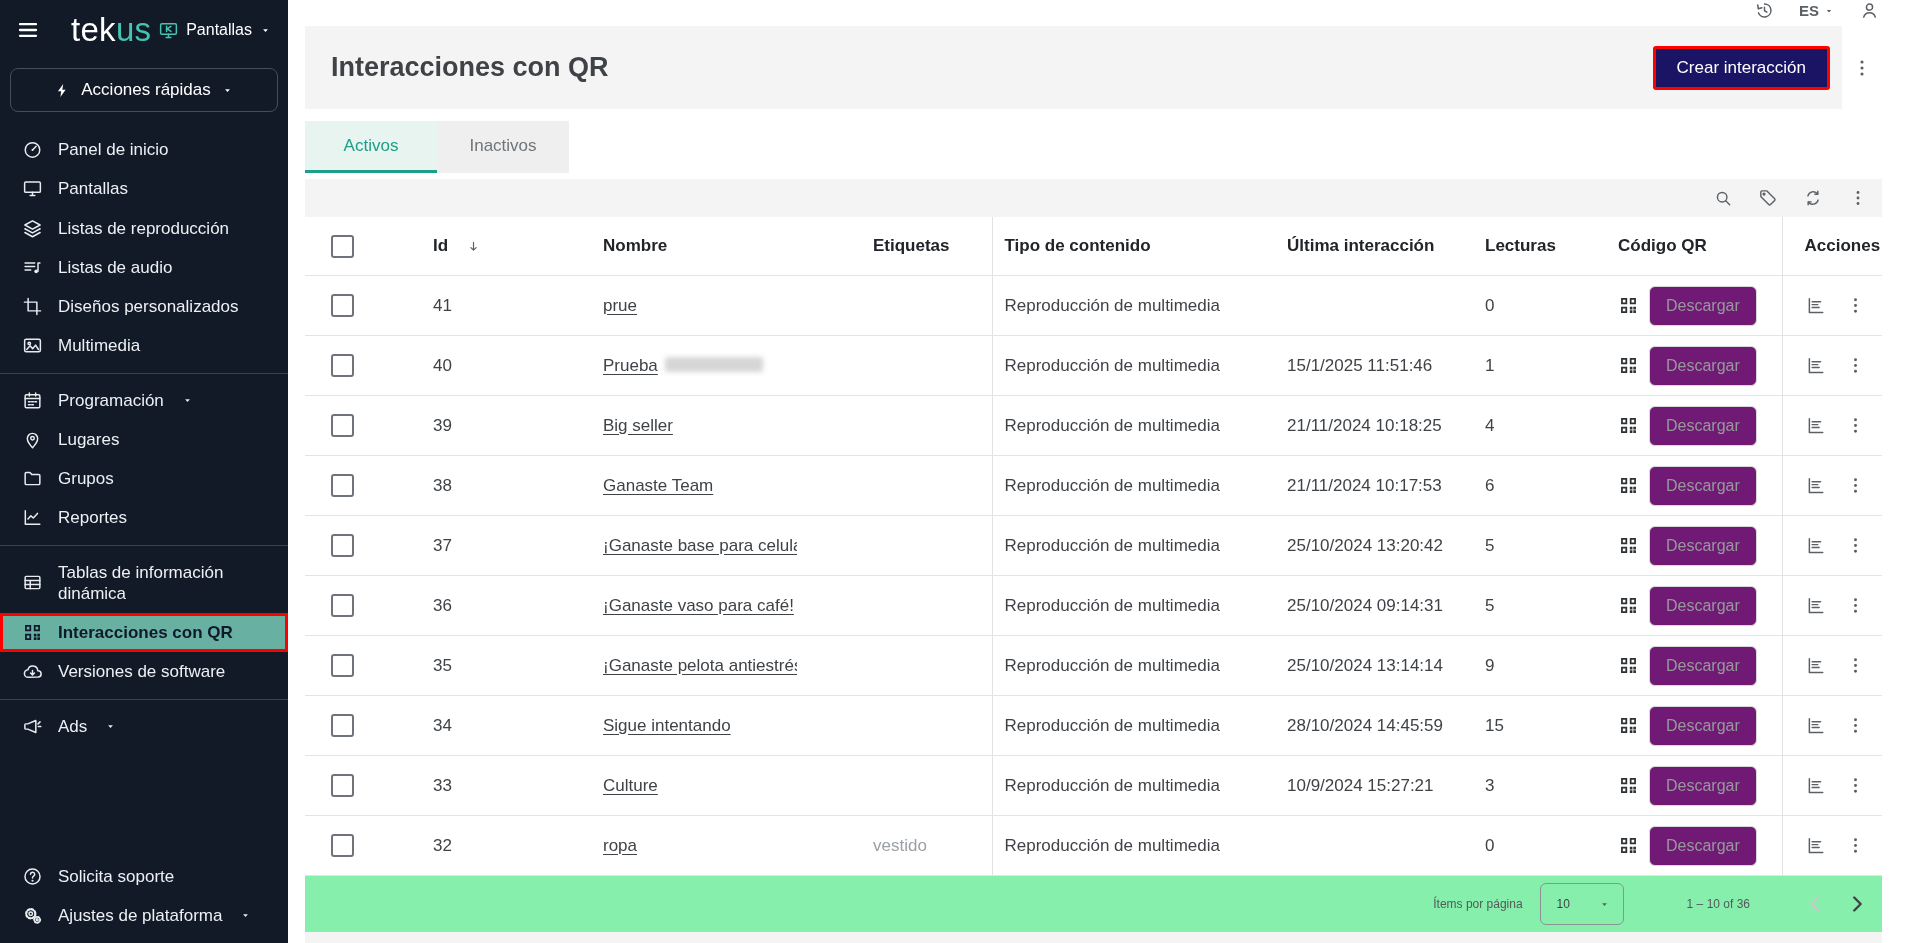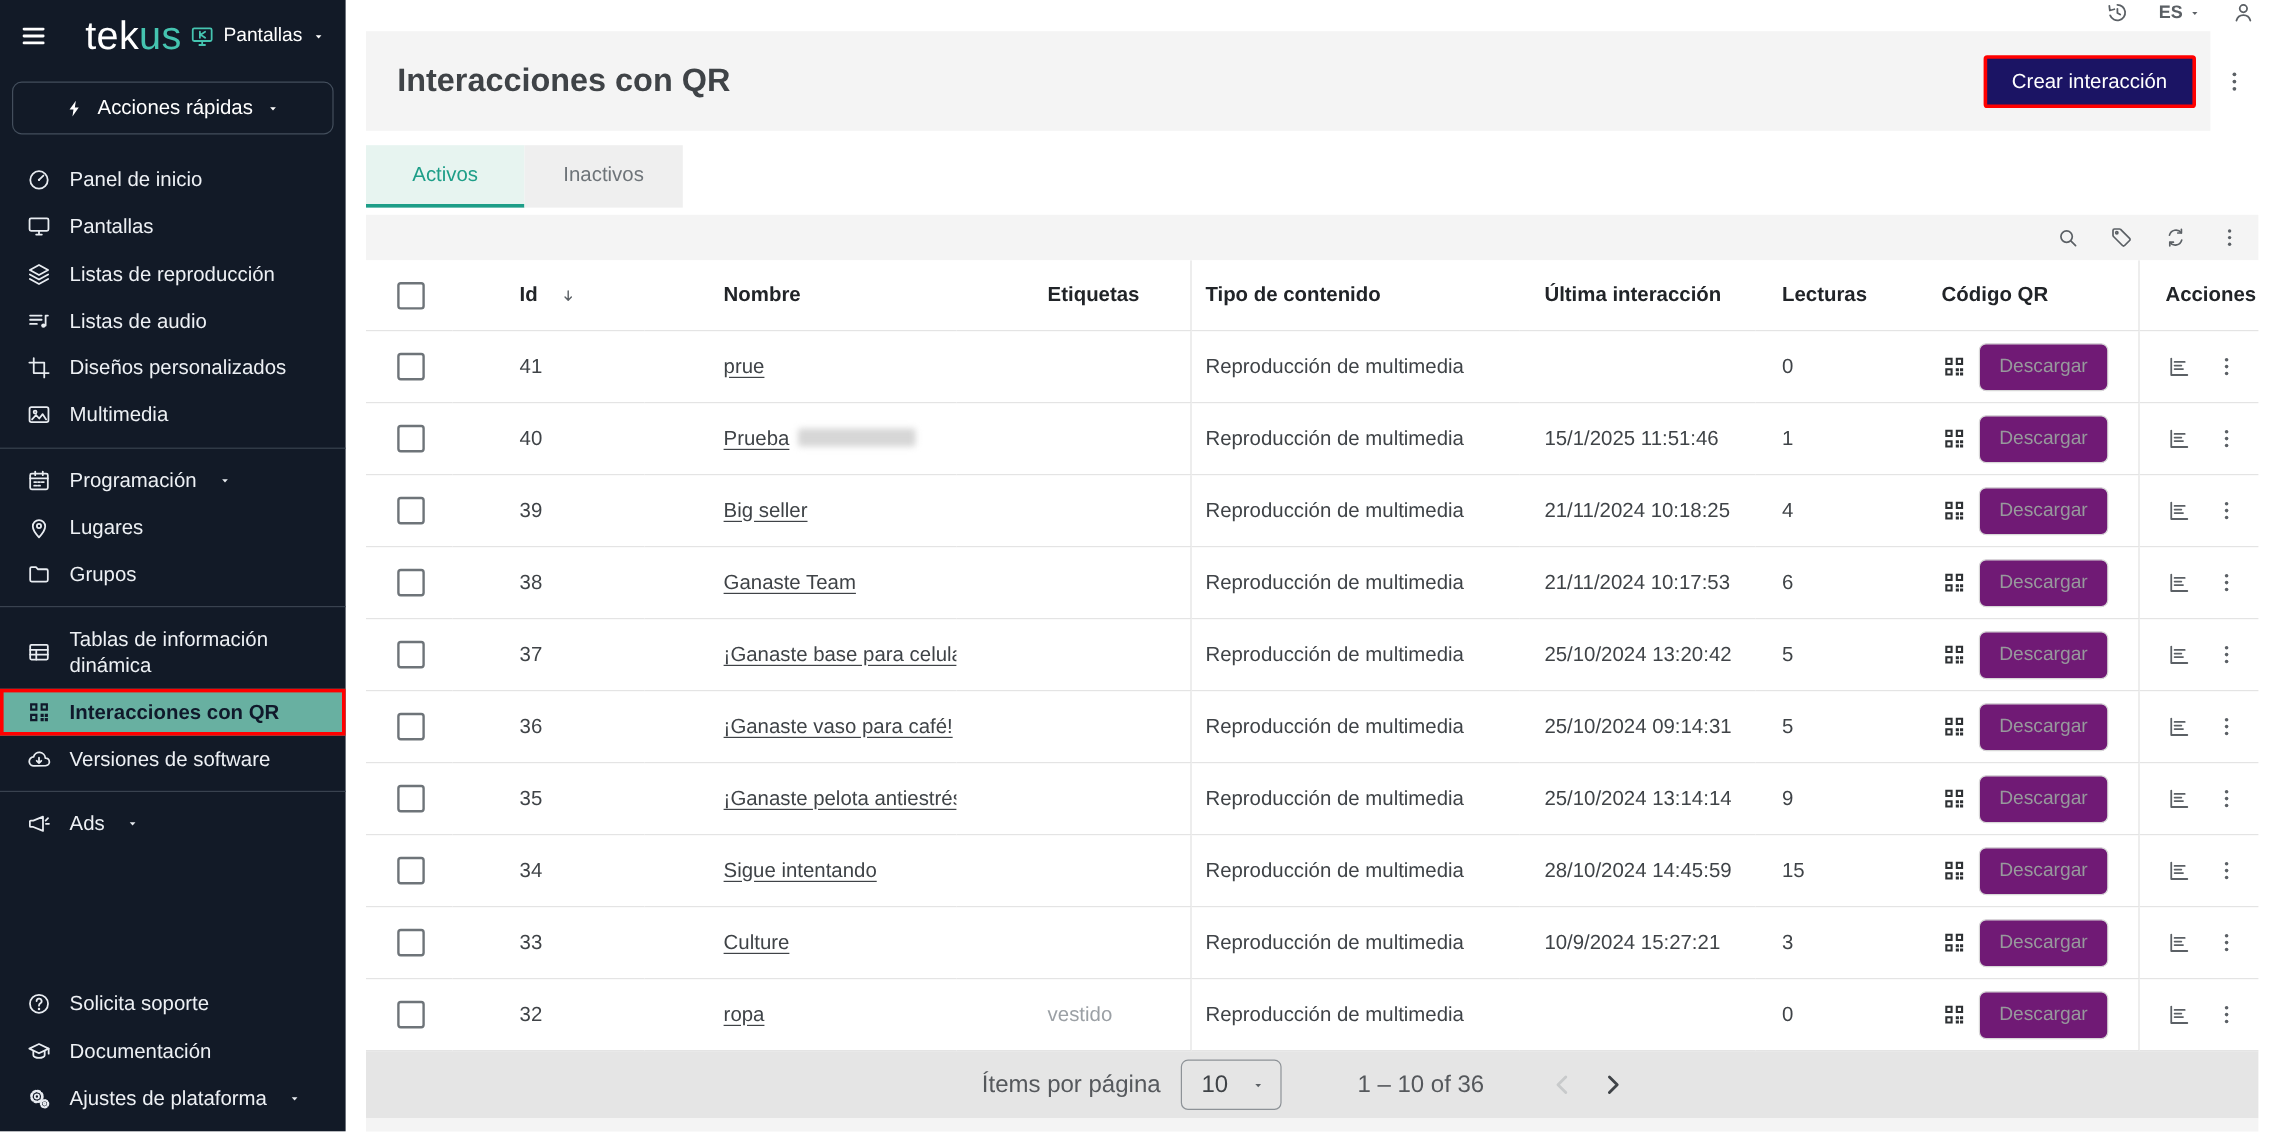--- a/index.html
+++ b/index.html
@@ -87,22 +87,22 @@
   .redact{display:inline-block;width:98px;height:15px;background:#D6D6D6;filter:blur(2.5px);
     border-radius:2px;vertical-align:-1px;margin-left:7px}
   .tagtxt{color:#9BA0A5}
   .cellflex{display:flex;align-items:center;gap:10px}
   .qr-glyph{width:21px;height:21px;color:#2E3134}
   .dl-btn{height:40px;padding:0 16px;background:#701a75;border:1px solid #D8D8D8;border-radius:6px;
     color:#97999C;font-size:16px;cursor:pointer;font-family:inherit}
   .act-flex{display:flex;align-items:center;gap:19px;color:#5B6065}
   .act-flex .icon{width:21px;height:21px;cursor:pointer}
 
-  .paginator{height:56px;background:#e5e5e5;display:flex;align-items:center;justify-content:center;
-    padding-right:12px;color:#55585C;font-size:20px}
+  .paginator{height:56px;background:#86efac;display:flex;align-items:center;justify-content:flex-end;
+    padding-right:12px;color:#55585C;font-size:12px}
   .psel{width:84px;height:42px;border:1px solid #8D9297;border-radius:6px;display:flex;align-items:center;
     justify-content:space-between;padding:0 12px 0 16px;color:#3F4347;margin-left:17px;cursor:pointer;
     box-sizing:border-box}
   .psel .caret{width:13px;height:13px;color:#5B6065}
   .range{margin-left:63px}
   .pchev{width:26px;height:26px;margin-left:52px;cursor:pointer;color:#3F4347}
   .pchev.disabled{color:#C8CACB}
   .pchev + .pchev{margin-left:16px}
   .bottom-strip{height:12px;background:#F4F4F4}
 </style>
@@ -232,20 +232,29 @@
         <span class="nav-label">Lugares</span>
       </div>
       <div class="nav-item">
         <span class="icon ">
           <svg viewBox="0 0 24 24" fill="none" stroke="currentColor" stroke-width="1.7" stroke-linecap="round" stroke-linejoin="round">
             <path d="M3.6 6.6c0-.8.6-1.4 1.4-1.4h4.1l2 2.1h7.9c.8 0 1.4.6 1.4 1.4v8.9c0 .8-.6 1.4-1.4 1.4H5c-.8 0-1.4-.6-1.4-1.4z"></path>
           </svg>
         </span>
         <span class="nav-label">Grupos</span>
       </div>
+      <div class="nav-item">
+        <span class="icon ">
+          <svg viewBox="0 0 24 24" fill="none" stroke="currentColor" stroke-width="1.7" stroke-linecap="round" stroke-linejoin="round">
+            <path d="M3.8 4.2v15.4h16.6"></path>
+            <path d="M6.8 13.8l3.4-3.7 2.7 2.4 4.8-5.2"></path>
+          </svg>
+        </span>
+        <span class="nav-label">Reportes</span>
+      </div>
       <div class="nav-divider"></div>
       <div class="nav-item">
         <span class="icon ">
           <svg viewBox="0 0 24 24" fill="none" stroke="currentColor" stroke-width="1.7" stroke-linecap="round" stroke-linejoin="round">
             <rect x="3.6" y="5" width="16.8" height="14" rx="1.2"></rect>
             <path d="M3.6 9.7h16.8M3.6 14.3h16.8M9.4 9.7v9.3"></path>
           </svg>
         </span>
         <span class="nav-label">Tablas de información dinámica</span>
       </div>
@@ -288,30 +297,20 @@
   <div class="nav sidebar-footer">
       <div class="nav-item">
         <span class="icon ">
           <svg viewBox="0 0 24 24" fill="none" stroke="currentColor" stroke-width="1.7" stroke-linecap="round" stroke-linejoin="round">
             <circle cx="12" cy="12" r="8.6"></circle>
             <path d="M9.7 9.4a2.4 2.4 0 1 1 3.5 2.2c-.8.4-1.2 1-1.2 1.9v.3"></path>
             <path d="M12 16.9h.01" stroke-width="2.4"></path>
           </svg>
         </span>
         <span class="nav-label">Solicita soporte</span>
-      </div>
-      <div class="nav-item">
-        <span class="icon ">
-          <svg viewBox="0 0 24 24" fill="none" stroke="currentColor" stroke-width="1.7" stroke-linecap="round" stroke-linejoin="round">
-            <path d="M12 4.6 2.8 9 12 13.4 21.2 9z"></path>
-            <path d="M6.6 11.4v3.9c0 1.3 2.4 2.5 5.4 2.5s5.4-1.2 5.4-2.5v-3.9"></path>
-            <path d="M21.2 9v4.8"></path>
-          </svg>
-        </span>
-        <span class="nav-label">Documentación</span>
       </div>
       <div class="nav-item">
         <span class="icon ">
           <svg viewBox="0 0 24 24" fill="none" stroke="currentColor" stroke-width="1.7" stroke-linecap="round" stroke-linejoin="round">
             <circle cx="10" cy="10" r="5.2" stroke-dasharray="2 2.1" stroke-width="2.6"></circle>
             <circle cx="10" cy="10" r="2"></circle>
             <circle cx="17.3" cy="16.9" r="3.4" stroke-dasharray="1.6 1.7" stroke-width="2.2"></circle>
             <circle cx="17.3" cy="16.9" r="1.1"></circle>
           </svg>
         </span>

